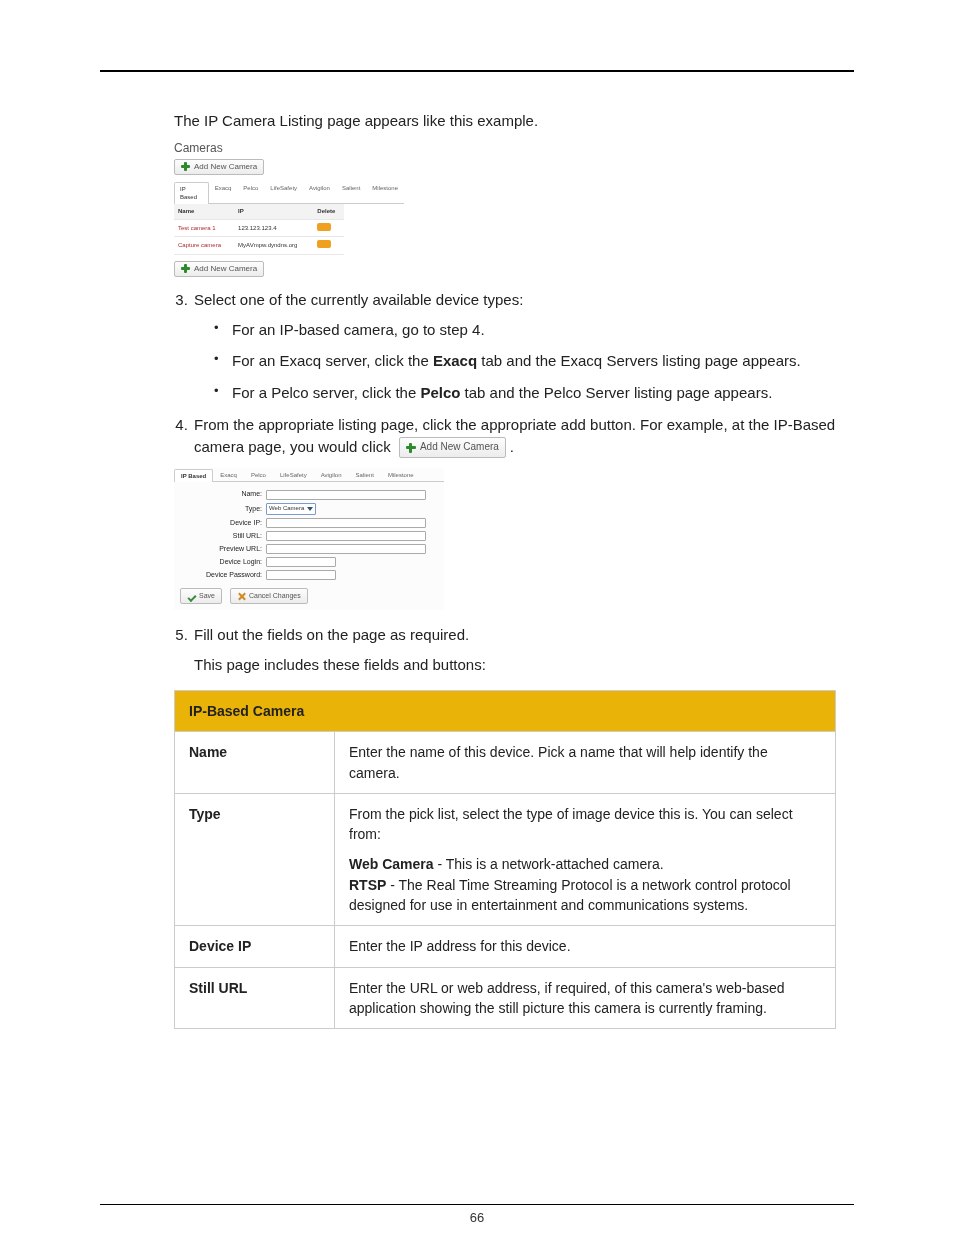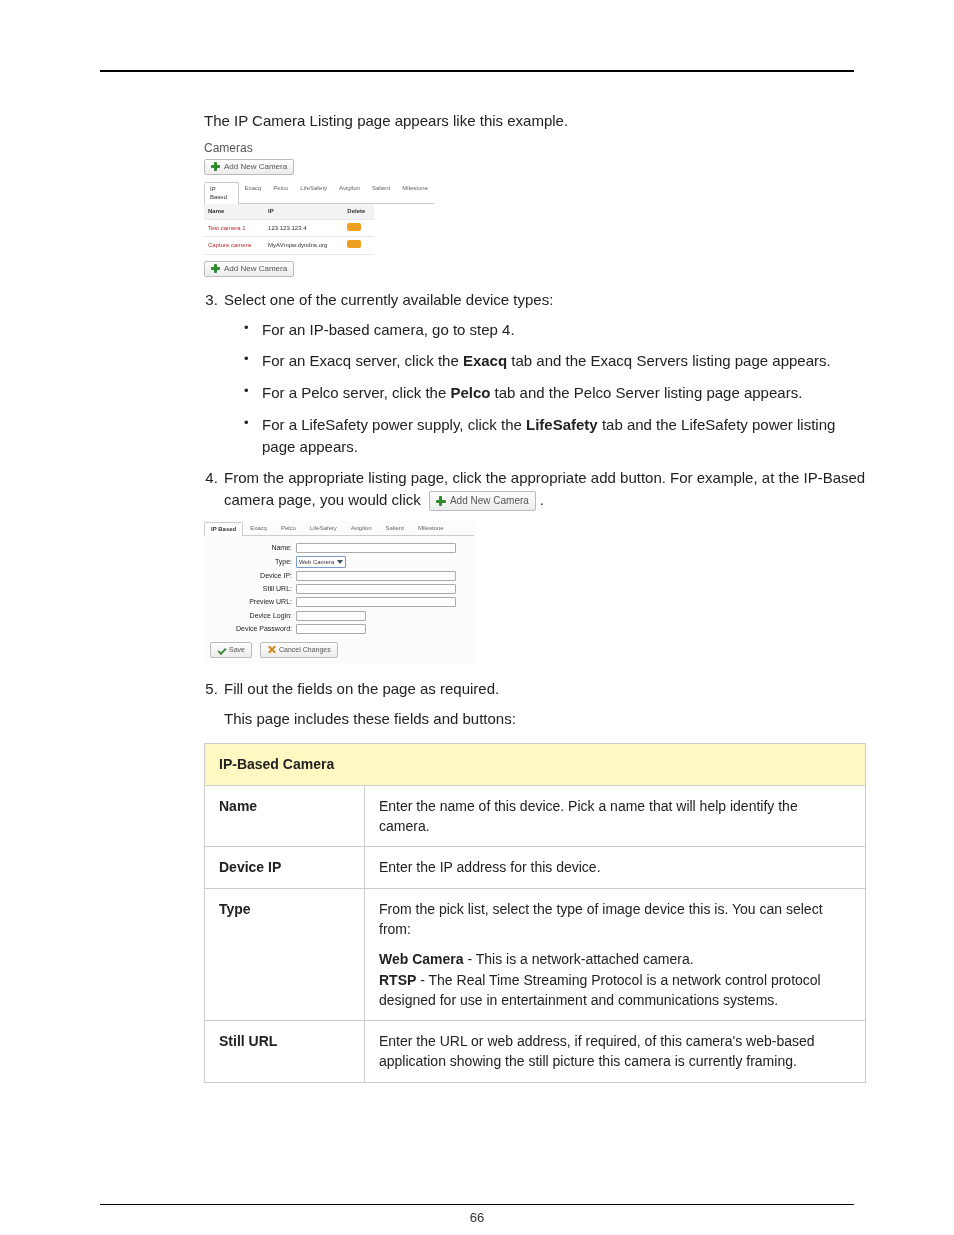--- a/index.html
+++ b/index.html
@@ -1,19 +1,19 @@
 <!DOCTYPE html>
 <html><head>
 <meta charset="utf-8">
 <style>
   * { box-sizing: border-box; margin: 0; padding: 0; }
   html, body { width: 954px; height: 1235px; background: #fff; }
   body { font-family: Arial, Helvetica, sans-serif; color: #222; font-size: 15px; position: relative; }
   .page-frame { position: absolute; left: 100px; right: 100px; top: 70px; border-top: 2px solid #000; }
-  .content { position: absolute; left: 170px; top: 110px; width: 710px; line-height: 1.45; }
+  .content { position: absolute; left: 140px; top: 110px; width: 710px; line-height: 1.45; }
   p { margin: 0 0 8px 0; }
   .indent { margin-left: 34px; }
   ol.main { list-style: decimal; margin: 0; padding-left: 52px; }
   ol.main > li { margin-bottom: 6px; padding-left: 2px; }
   ol.main > li::marker { font-size: 15px; }
   ul.sub { list-style: none; margin: 8px 8px 4px 20px; padding: 0; }
   ul.sub > li { position: relative; padding-left: 18px; margin-bottom: 10px; }
   ul.sub > li::before { content: "•"; position: absolute; left: 0; top: 0; font-size: 13px; }
   .after-list { margin-top: 8px; }
   .strong { font-weight: bold; }
@@ -57,21 +57,21 @@
   .check-icon { width: 9px; height: 9px; position: relative; }
   .check-icon::after { content: ""; position: absolute; left: 1px; top: 3px; width: 6px; height: 3px; border-left: 2px solid #3a8a3a; border-bottom: 2px solid #3a8a3a; transform: rotate(-45deg); }
   .x-icon { width: 9px; height: 9px; position: relative; }
   .x-icon::before, .x-icon::after { content: ""; position: absolute; left: 4px; top: 0; width: 2px; height: 9px; background: #d08a20; }
   .x-icon::before { transform: rotate(45deg); }
   .x-icon::after { transform: rotate(-45deg); }
 
   
   .fields-table-wrap { margin: 14px 0 0 34px; }
   table.fields { width: 98%; border-collapse: collapse; font-size: 14px; }
-  table.fields th.section { background: #fef9c3; text-align: left; padding: 10px 14px; font-weight: bold; border: 1px solid #ccc; }
+  table.fields th.section { background: #eab308; text-align: left; padding: 10px 14px; font-weight: bold; border: 1px solid #ccc; }
   table.fields td { border: 1px solid #ccc; padding: 10px 14px; vertical-align: top; }
   table.fields td.key { font-weight: bold; width: 160px; }
   table.fields td p { margin: 0 0 10px 0; }
   table.fields td p:last-child { margin-bottom: 0; }
 
   .page-bottom-rule { position: absolute; left: 100px; right: 100px; bottom: 30px; border-top: 1.5px solid #000; }
   .page-num { position: absolute; left: 0; right: 0; bottom: 10px; text-align: center; font-size: 13px; color: #333; }
 
   .li-body { }
   .li-body > p { margin-top: 3px; }
@@ -128,21 +128,20 @@
   </div>
 
   <ol class="main" start="3">
     <li>
       <div class="li-body">
         <p>Select one of the currently available device types:</p>
         <ul class="sub">
           <li><span>For an IP-based camera, go to step 4.</span></li>
           <li><span>For an Exacq server, click the </span><span class="strong">Exacq</span><span> tab and the Exacq Servers listing page appears.</span></li>
           <li><span>For a Pelco server, click the </span><span class="strong">Pelco</span><span> tab and the Pelco Server listing page appears.</span></li>
-          <li><span>For a LifeSafety power supply, click the </span><span class="strong">LifeSafety</span><span> tab and the LifeSafety power listing page appears.</span></li>
         </ul>
       </div>
     </li>
 
     <li>
       <div class="li-body">
         <p>
           <span>From the appropriate listing page, click the appropriate add button. For example, at the IP-Based camera page, you would click</span>
           <span class="inline-add">
             <span class="plus-icon"></span>
@@ -220,34 +219,34 @@
     <table class="fields">
       <tbody>
           <tr>
             <th class="section" colspan="2">IP-Based Camera</th>
           </tr>
       <tr>
         <td class="key">Name</td>
         <td>Enter the name of this device. Pick a name that will help identify the camera.</td>
       </tr>
       <tr>
-        <td class="key">Device IP</td>
-        <td>Enter the IP address for this device.</td>
-      </tr>
-      <tr>
         <td class="key">Type</td>
         <td>
           <p>From the pick list, select the type of image device this is. You can select from:</p>
           <p>
             <span class="strong">Web Camera</span><span> - This is a network-attached camera.</span><br>
             <span class="strong">RTSP</span><span> - The Real Time Streaming Protocol is a network control protocol designed for use in entertainment and communications systems.</span>
           </p>
         </td>
       </tr>
       <tr>
+        <td class="key">Device IP</td>
+        <td>Enter the IP address for this device.</td>
+      </tr>
+      <tr>
         <td class="key">Still URL</td>
         <td>Enter the URL or web address, if required, of this camera's web-based application showing the still picture this camera is currently framing.</td>
       </tr>
     </tbody>
       </table>
   </div>
 
 </div>
 
 <div class="page-bottom-rule"></div>

